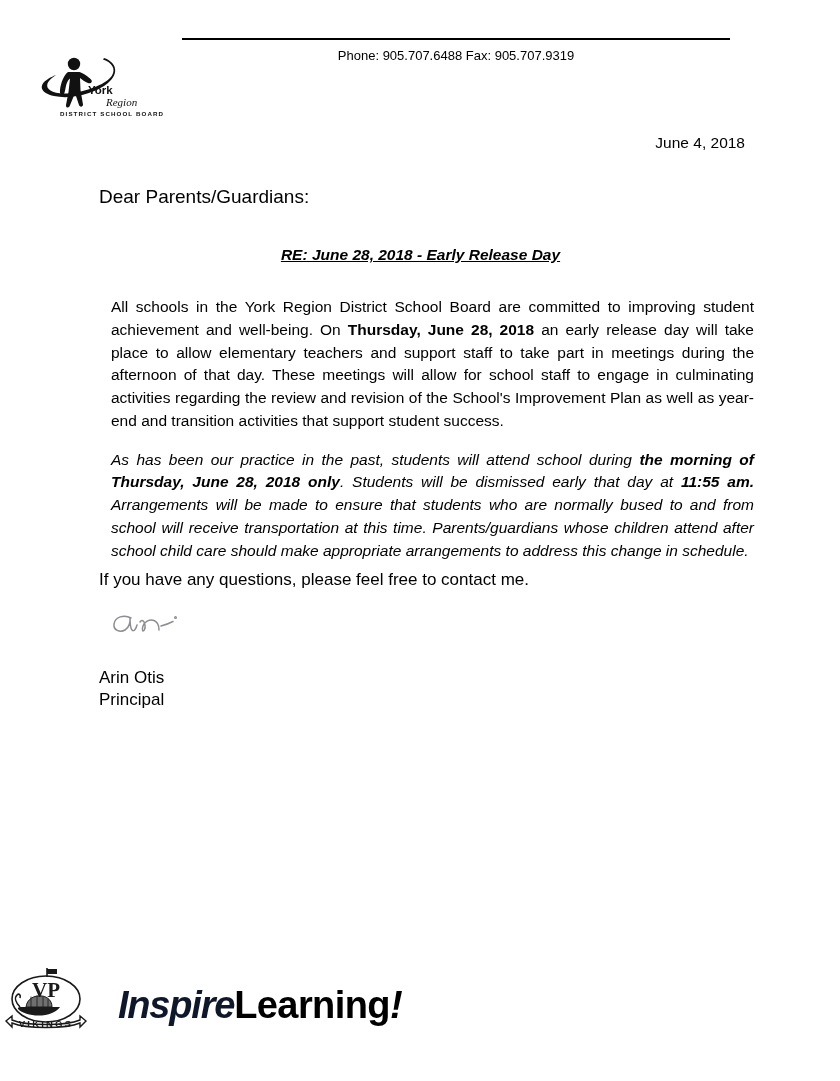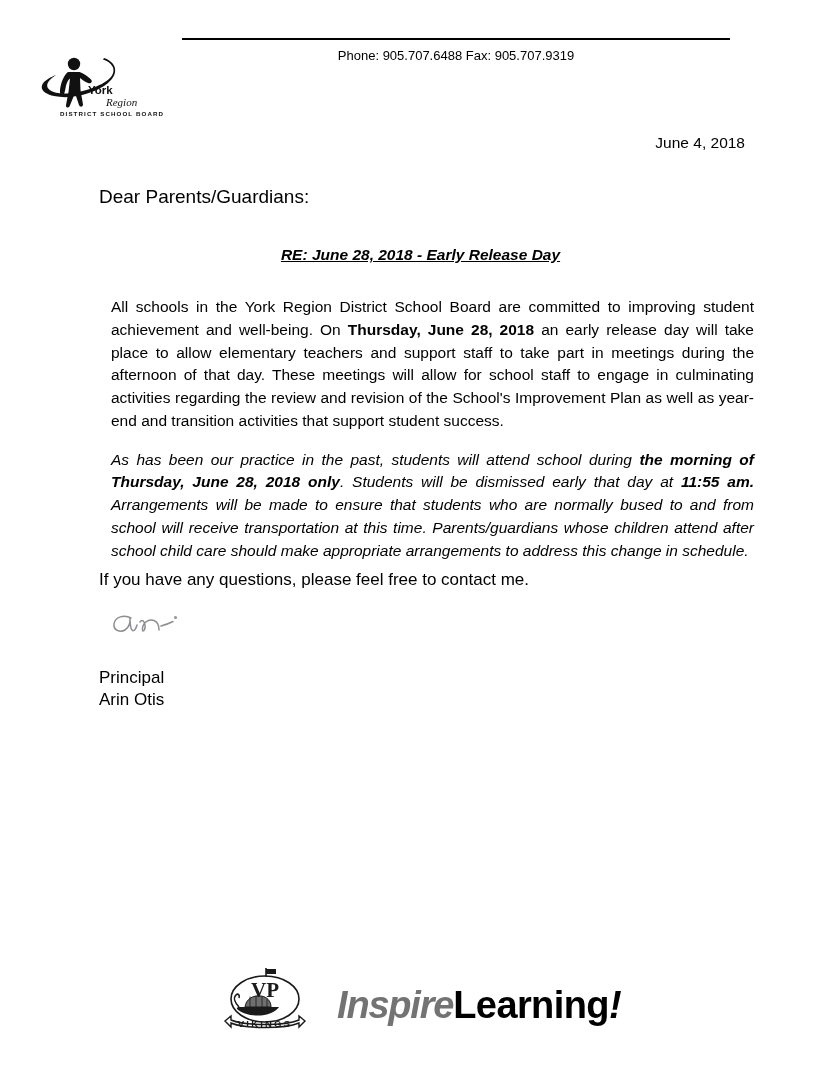--- a/index.html
+++ b/index.html
@@ -136,21 +136,21 @@
 
   
   .footer {
     position: absolute;
     left: 0;
     top: 962px;
     width: 840px;
     height: 86px;
     display: flex;
     align-items: center;
-    justify-content: center;
+    justify-content: flex-start;
     gap: 26px;
   }
 
   .vikings-crest { width: 92px; height: 80px; }
 
   .inspire-lockup {
     font-family: "Liberation Sans", sans-serif;
     font-size: 38px;
     line-height: 1;
     white-space: nowrap;
@@ -212,22 +212,22 @@
     <svg class="signature" viewBox="0 0 96 36" aria-hidden="true">
       <g fill="none" stroke="#8d8d93" stroke-width="1.5" stroke-linecap="round">
         <path d="M22 13 C15 9 6 12 5 19 C4 25 11 28 16 25 C20 22.5 21.5 17 21 12 C21 17 21 23 23 25 C25 27 27 24 28 20"></path>
         <path d="M31 17 C33 14 35.5 16 36 20 C36.5 24 35 26 34 26 C33.5 26 33 24 34 21 C35.5 17 40 14 45 15.5 C49 17 50 21 50 25"></path>
         <path d="M52 21 C56 20 60 18.5 64 16.5"></path>
         <circle cx="66.5" cy="12.5" r="0.9" stroke-width="1.2"></circle>
       </g>
     </svg>
 
     <div class="signer">
+      <div>Arin Otis</div>
       <div>Principal</div>
-      <div>Arin Otis</div>
     </div>
   </div>
 
   <div class="footer">
 
     <svg class="vikings-crest" viewBox="0 0 92 80" aria-hidden="true">
       <g fill="none" stroke="#1a1a1a" stroke-width="1.6">
 
         <path d="M47 4 L57 4 L57 9 L47 9 Z" fill="#1a1a1a" stroke="none"></path>
         <path d="M47 3 L47 12"></path>
@@ -243,17 +243,17 @@
       </g>
       <text x="46" y="32" text-anchor="middle" font-family="'Liberation Serif', serif" font-size="21" font-weight="bold" fill="#1a1a1a">VP</text>
 
       <g fill="#ffffff" stroke="#1a1a1a" stroke-width="1.4">
         <path d="M6 56 L12 51 L12 55 C26 61 66 61 80 55 L80 51 L86 56 L80 62 L80 58 C66 64 26 64 12 58 L12 62 Z"></path>
       </g>
       <text x="46" y="62" text-anchor="middle" font-family="'Liberation Sans', sans-serif" font-size="9.5" font-weight="bold" letter-spacing="2.2" fill="#1a1a1a">VIKINGS</text>
     </svg>
 
     <div class="inspire-lockup">
-      <span class="inspire-word" style="color:#737373">Inspire</span><span class="learning-word">Learning</span><span class="bang">!</span>
+      <span class="inspire-word" style="color:#0f172a">Inspire</span><span class="learning-word">Learning</span><span class="bang">!</span>
     </div>
   </div>
 
 </div>
 
 </body></html>

